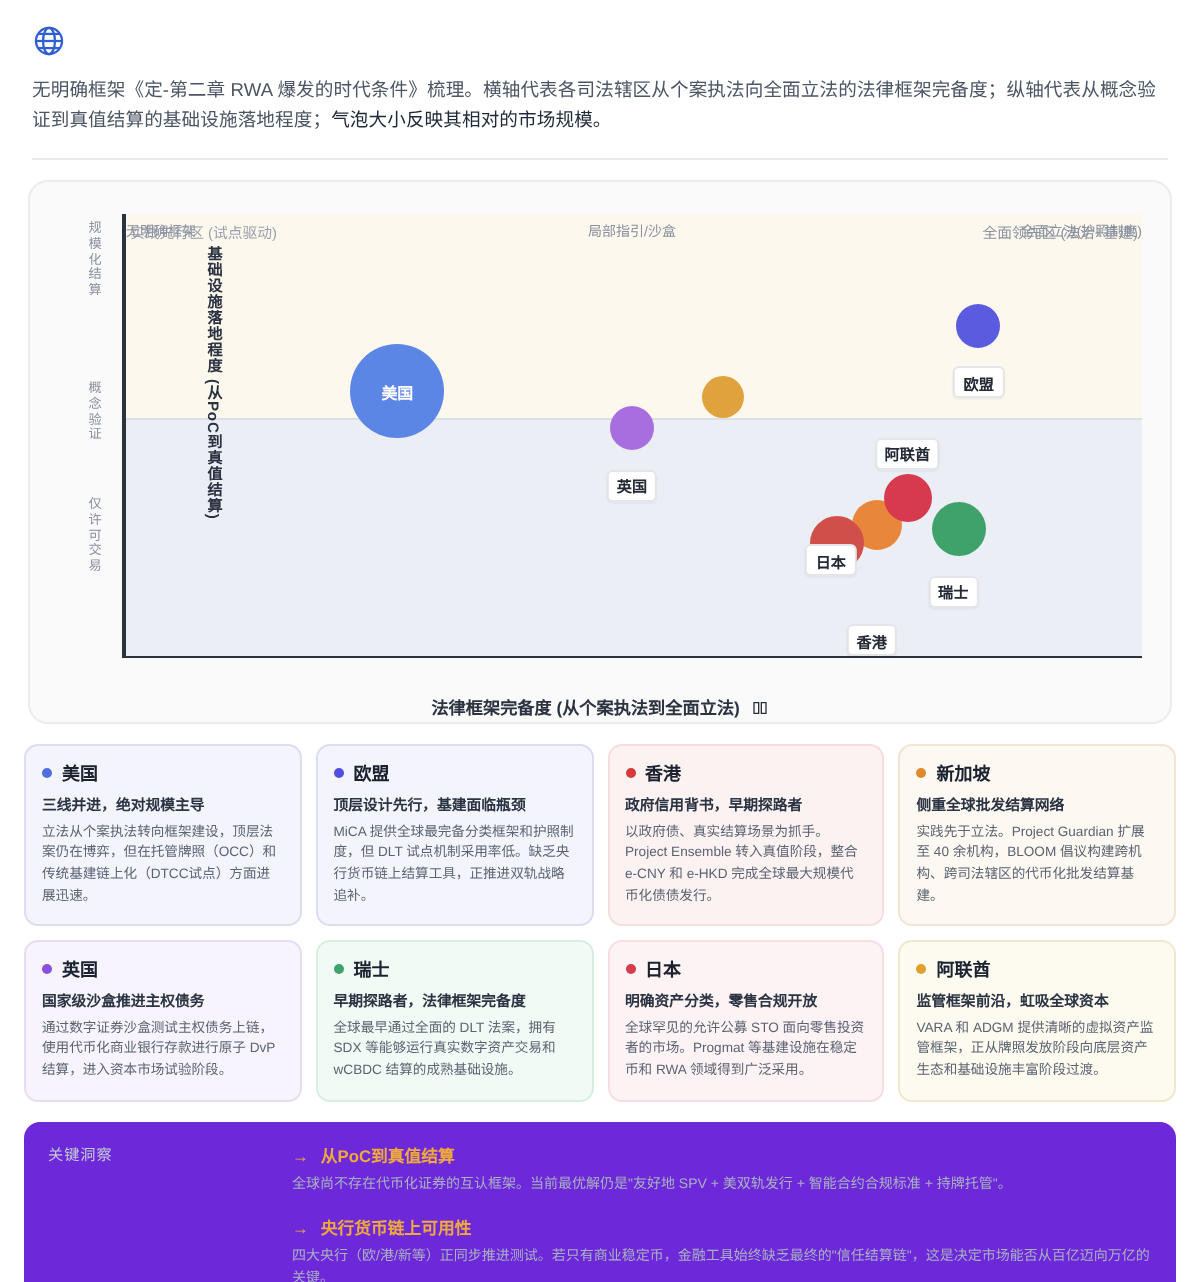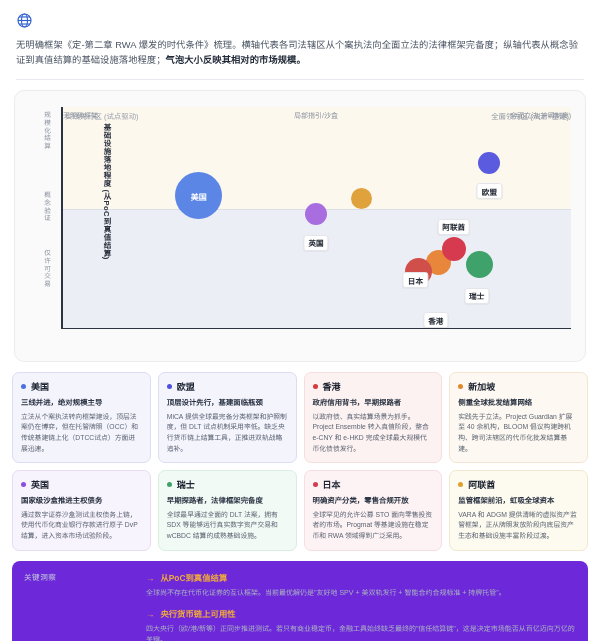--- a/index.html
+++ b/index.html
@@ -17,21 +17,21 @@
   .title-row { display: flex; align-items: center; gap: 7px; }
   .globe-icon { width: 17px; height: 17px; flex: none; display:block; }
   .page-title {
     font-size: 16.5px; font-weight: 700; letter-spacing: -0.2px;
     color: #111827; line-height: 1.2;
   }
   .subtitle {
     margin-top: 9px; font-size: 9.3px; line-height: 1.62; color: #4b5563;
     letter-spacing: 0.05px;
   }
-  .subtitle b { font-weight: 700; color: #1f2937; }
+  .subtitle b { font-weight: 400; color: #1f2937; }
   .hr { height: 1px; background: #e7e9ee; margin: 11px 16px 0 16px; }
 
   
   .chart-wrap { padding: 10px 14px 0 14px; }
   .chart-card {
     position: relative;
     background: #fafafa;
     border: 1px solid #ececf0;
     border-radius: 10px;
     height: 272px;
@@ -180,20 +180,27 @@
         <div class="tag" style="left:69.5%;top:78%;transform:translate(-50%,-50%);">日本</div>
         <div class="tag" style="left:73.5%;top:96%;transform:translate(-50%,-50%);">香港</div>
         <div class="tag" style="left:81.5%;top:85%;transform:translate(-50%,-50%);">瑞士</div>
         <div class="tag" style="left:77%;top:54%;transform:translate(-50%,-50%);">阿联酋</div>
         <div class="tag" style="left:50%;top:61%;transform:translate(-50%,-50%);">英国</div>
         <div class="tag" style="left:84%;top:38%;transform:translate(-50%,-50%);">欧盟</div>
       </div>
 
       <div class="axis-title-y">基础设施落地程度 (从PoC到真值结算)</div>
 
+      <div class="axis-title-x">
+        <span>法律框架完备度 (从个案执法到全面立法)</span>
+        <svg class="book-icon" width="8" height="8" viewBox="0 0 24 24" fill="none" stroke="#2b3240" stroke-width="2">
+          <path d="M3 4h7v16H3z"></path>
+            <path d="M14 4h7v16h-7z"></path>
+        </svg>
+      </div>
     </div>
   </div>
 
   <div class="cards">
     <div class="card" style="background:#f4f4fd;border-color:#dcdcf4;">
       <div class="card-head">
         <span class="dot" style="background:#4f6fe0;"></span>
         <span class="card-title">美国</span>
       </div>
       <div class="card-sub">三线并进，绝对规模主导</div>

